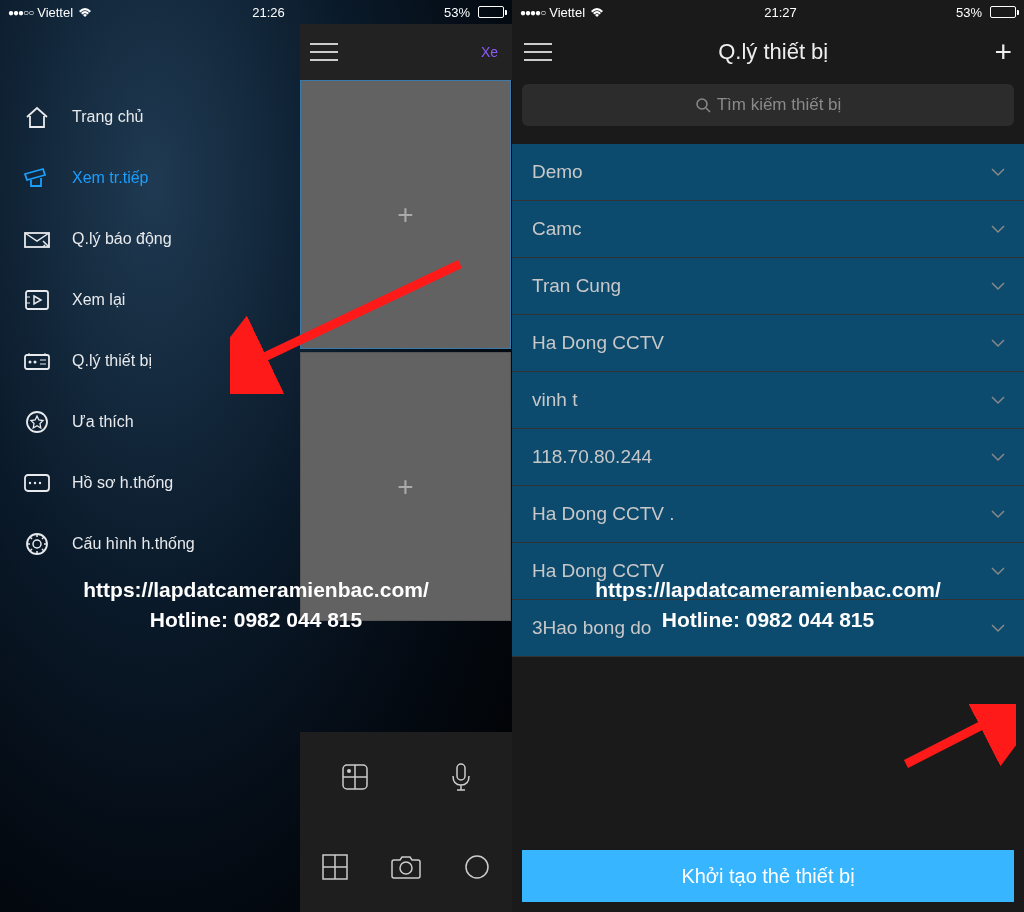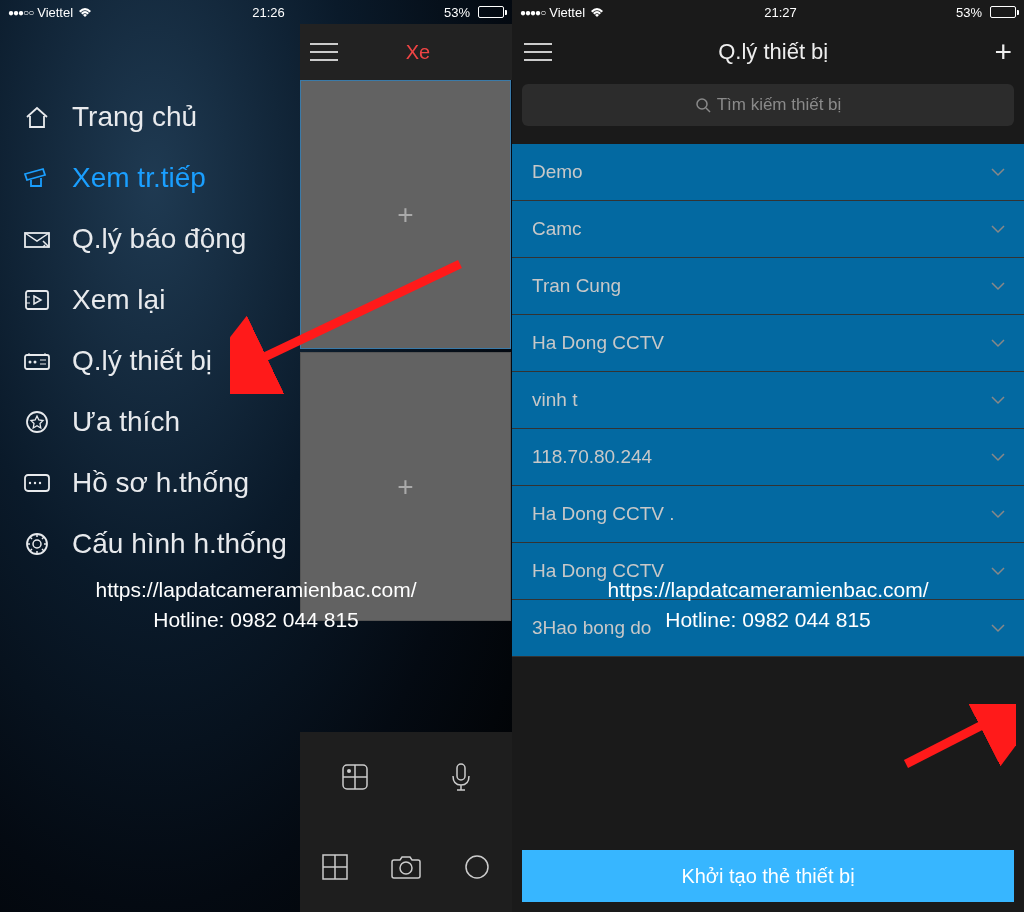--- a/index.html
+++ b/index.html
@@ -44,37 +44,37 @@
   background: #fff; border-radius: 0 1px 1px 0;
 }
 .battery-level { height: 100%; background: #fff; border-radius: 1px; }
 
 
 .phone-left {
   background: radial-gradient(ellipse at 30% 20%, #1f3a52 0%, #0a1a2a 40%, #040a12 70%, #000 100%);
 }
 .hamburger { width: 28px; display: flex; flex-direction: column; gap: 6px; }
 .hamburger span { height: 2px; background: #ccc; }
-.header-title-right { flex: 1; text-align: center; padding-right: 4px; font-size: 20px; color: #ef4444; }
+.header-title-right { flex: 1; text-align: right; padding-right: 4px; font-size: 14px; color: #8b5cf6; }
 
 .sidebar {
   position: absolute;
   top: 24px; left: 0;
   width: 300px;
   height: 888px;
   z-index: 5;
 }
 .sidebar-items { padding-top: 62px; }
 .sidebar-item {
   display: flex;
   align-items: center;
   height: 61px;
   padding-left: 22px;
   color: #e8eaed;
-  font-size: 28px;
+  font-size: 16px;
 }
 .sidebar-item.active { color: #1a9fff; }
 .sidebar-item .icon { width: 30px; height: 26px; margin-right: 20px; display: flex; align-items: center; justify-content: center; }
 
 .preview-area {
   position: absolute;
   top: 80px; right: 0;
   width: 212px;
   height: 720px;
   z-index: 1;
@@ -114,21 +114,21 @@
   z-index: 20;
   pointer-events: none;
 }
 
 .watermark {
   position: absolute;
   bottom: 278px;
   width: 100%;
   text-align: center;
   color: #fff;
-  font-weight: normal;
+  font-weight: bold;
   font-size: 21px;
   z-index: 30;
   line-height: 1.4;
 }
 
 
 .phone-right {
   background: #1a1a1a;
 }
 .header2 {
@@ -158,21 +158,21 @@
 .device-list { margin-top: 18px; }
 .device-item {
   height: 57px;
   padding: 0 18px 0 20px;
   display: flex;
   align-items: center;
   justify-content: space-between;
   color: #c8c8c8;
   font-size: 19px;
   border-bottom: 1px solid #333;
-  background: #0369a1;
+  background: #0c4a6e;
 }
 .chevron { color: #888; }
 
 .bottom-btn {
   position: absolute;
   bottom: 10px; left: 10px; right: 10px;
   height: 52px;
   background: #37b6ff;
   border-radius: 0;
   display: flex;

